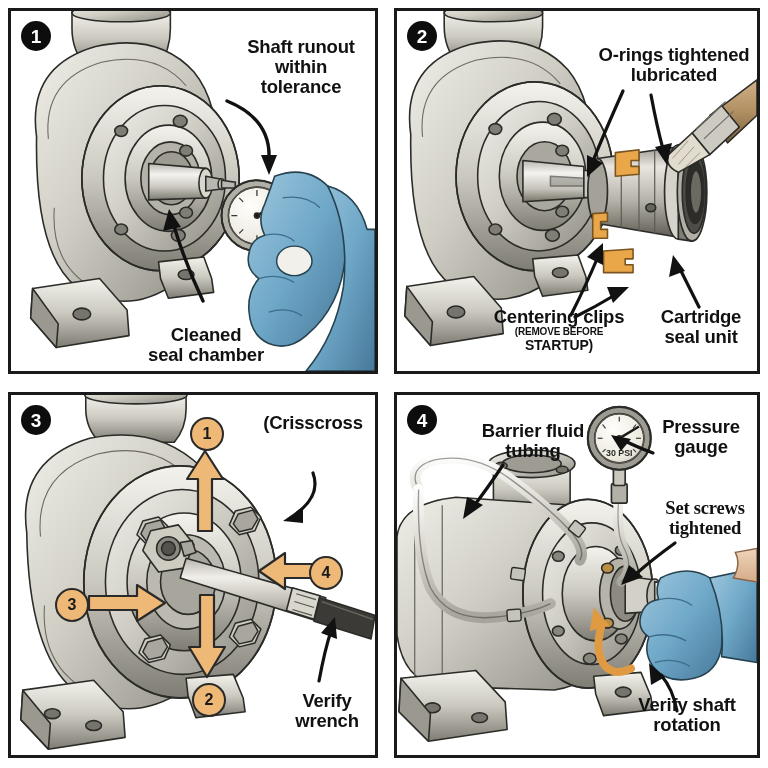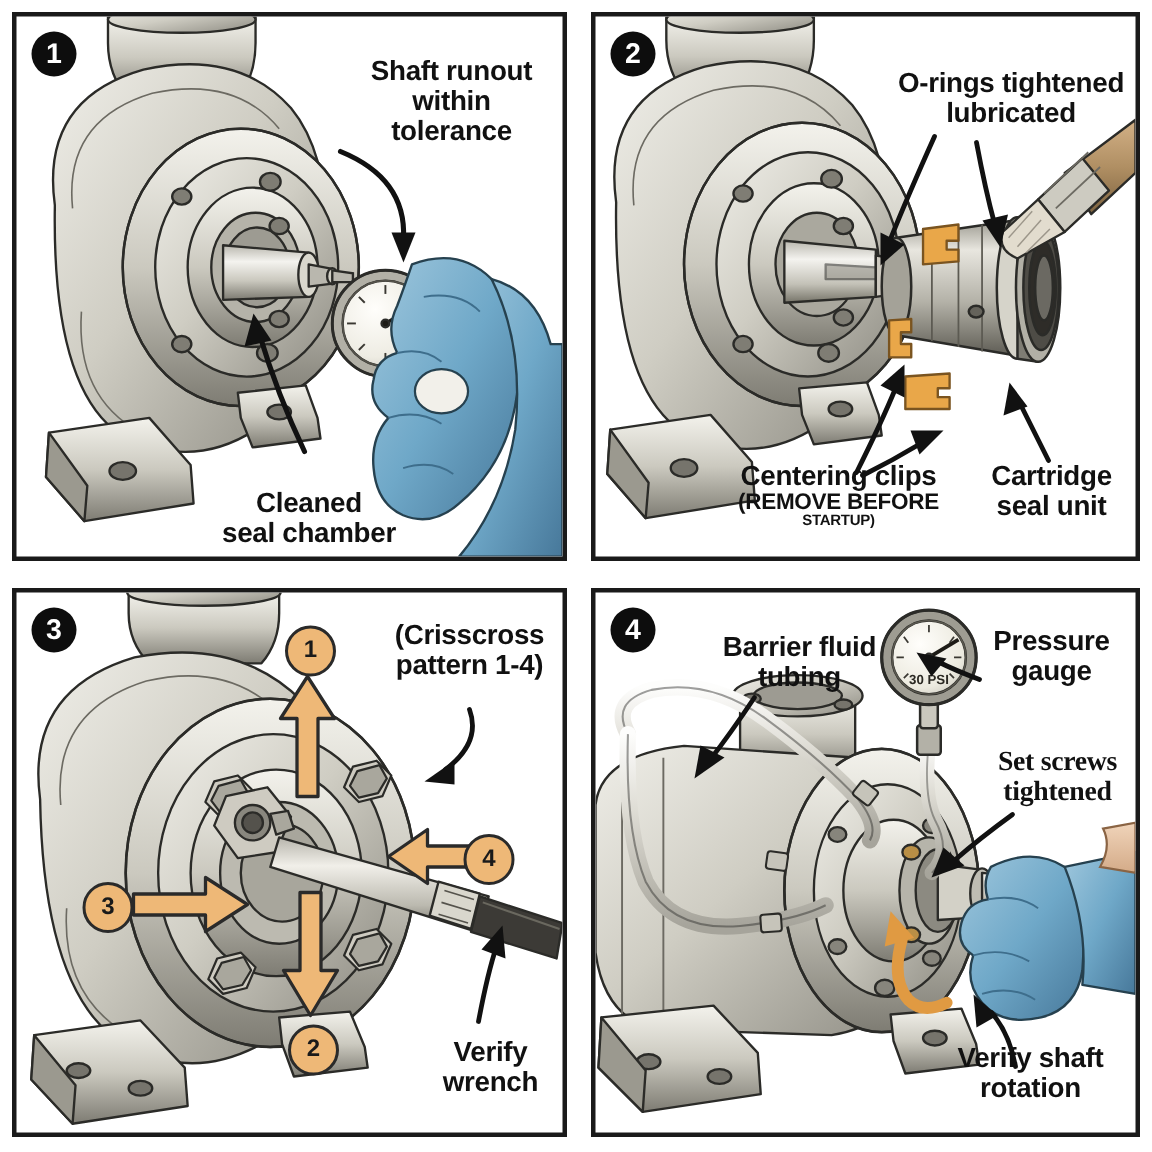--- a/index.html
+++ b/index.html
@@ -257,22 +257,22 @@
     </svg>
 
     <svg class="arrowsvg" style="left:132px;top:224px;width:108px;height:86px;" viewBox="0 0 108 86">
       <path d="M42 80 Q58 48 68 24" fill="none" stroke="#111" stroke-width="3.2" stroke-linecap="round"></path>
       <path d="M74 8 L74 30 L58 22 Z" fill="#111"></path>
       <path d="M46 82 Q66 72 86 60" fill="none" stroke="#111" stroke-width="3.2" stroke-linecap="round"></path>
       <path d="M100 52 L84 68 L78 52 Z" fill="#111"></path>
     </svg>
     <div class="cap sz18" style="left:64px;top:296px;width:196px;">
       <div>Centering clips</div>
-      <div class="sz14" style="font-size:15px;">(REMOVE BEFORE</div>
-      <div class="sz14" style="font-size:10px;">STARTUP)</div>
+      <div class="sz14" style="font-size:10px;">(REMOVE BEFORE</div>
+      <div class="sz14" style="font-size:14px;">STARTUP)</div>
     </div>
 
     <svg class="arrowsvg" style="left:264px;top:244px;width:58px;height:56px;" viewBox="0 0 58 56">
       <path d="M38 52 Q26 28 18 12" fill="none" stroke="#111" stroke-width="3.2" stroke-linecap="round"></path>
       <path d="M12 0 L24 16 L8 22 Z" fill="#111"></path>
     </svg>
     <div class="cap sz18" style="left:250px;top:296px;width:108px;">
       <div>Cartridge</div>
       <div>seal unit</div>
     </div>
@@ -365,21 +365,20 @@
     </svg>
     <div class="numchip" style="left:44px;top:193px;">3</div>
 
     <svg class="arrowsvg" style="left:248px;top:156px;width:74px;height:40px;" viewBox="0 0 74 40">
       <path d="M74 13 L26 13 L26 2 L0 20 L26 38 L26 27 L74 27 Z" fill="#eeb877" stroke="#2a2a2a" stroke-width="2.2" stroke-linejoin="round"></path>
     </svg>
     <div class="numchip" style="left:298px;top:161px;">4</div>
 
     <div class="cap sz18" style="left:238px;top:18px;width:128px;">
       <div>(Crisscross</div>
-      <div>pattern 1-4)</div>
     </div>
     <svg class="arrowsvg" style="left:240px;top:78px;width:80px;height:52px;" viewBox="0 0 80 52">
       <path d="M62 0 Q70 22 46 40" fill="none" stroke="#111" stroke-width="3.2" stroke-linecap="round"></path>
       <path d="M32 48 L52 34 L52 50 Z" fill="#111"></path>
     </svg>
 
     <svg class="arrowsvg" style="left:286px;top:222px;width:50px;height:66px;" viewBox="0 0 50 66">
       <path d="M22 64 Q28 32 34 14" fill="none" stroke="#111" stroke-width="3.2" stroke-linecap="round"></path>
       <path d="M38 0 L40 22 L24 16 Z" fill="#111"></path>
     </svg>

